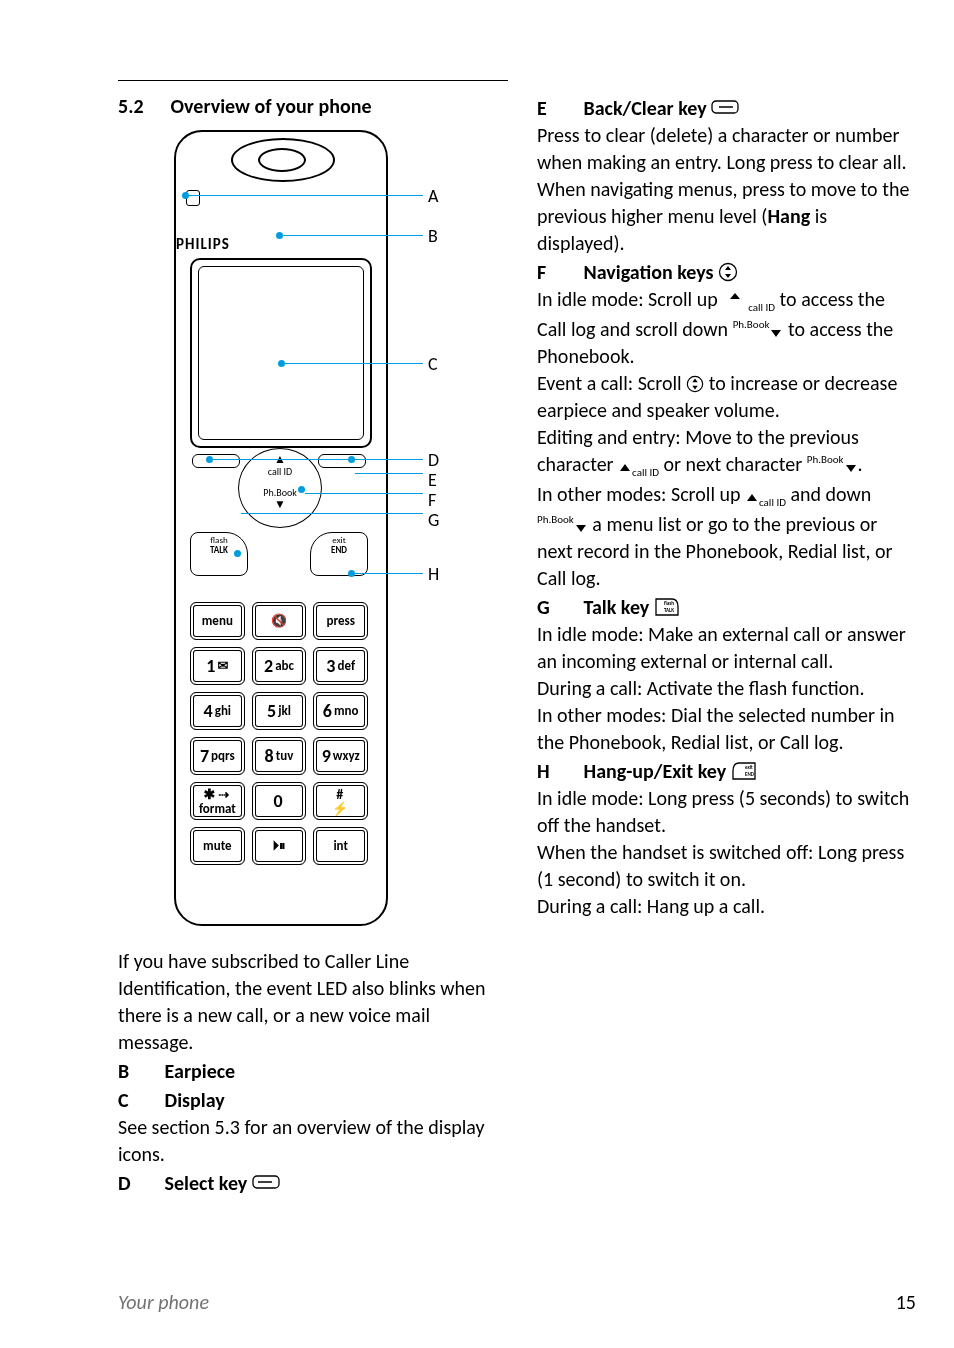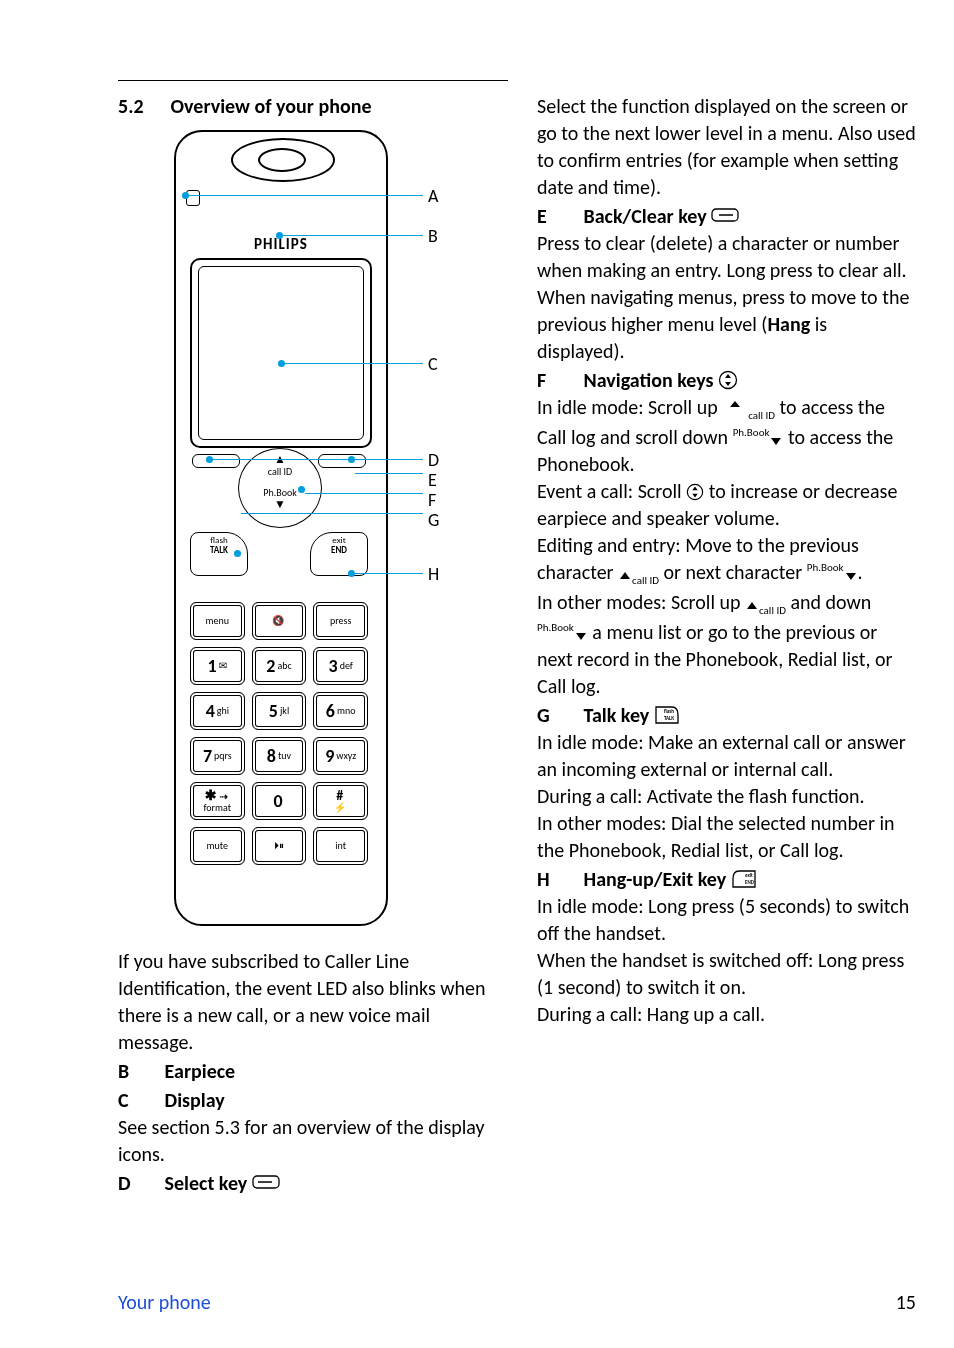--- a/index.html
+++ b/index.html
@@ -55,21 +55,22 @@
   .footer {
     position: absolute;
     bottom: 34px;
     left: 78px;
     right: 78px;
     display: flex;
     justify-content: space-between;
     font-size: 20px;
   }
   .footer-left {
-    color: #1d4ed8;
+    color: #737373;
+    font-style: italic;
   }
   
   .diagram {
     position: relative;
     width: 330px;
     height: 800px;
     margin: 8px 0 18px 0;
   }
   .handset {
     position: absolute;
@@ -98,21 +99,20 @@
   .led {
     position: absolute;
     left: 10px; top: 58px;
     width: 12px; height: 14px;
     border: 1.5px solid #000;
     border-radius: 3px;
   }
   .brand {
     position: absolute;
     top: 102px; left: 0; right: 0;
-    text-align: center;
     font-weight: bold;
     font-size: 15px;
     letter-spacing: 1px;
   }
   .screen-frame {
     position: absolute;
     top: 126px; left: 14px;
     width: 178px; height: 186px;
     border: 2px solid #000;
     border-radius: 10px;
@@ -178,21 +178,21 @@
     border: 1.5px solid #000;
     border-radius: 6px;
     height: 36px;
     font-size: 13px;
     display: flex;
     align-items: center;
     justify-content: center;
     box-shadow: inset 0 0 0 2px #fff, inset 0 0 0 3px #000;
   }
   .key .big { font-size: 18px; font-weight: bold; margin-right:2px;}
-  .key .sm { font-size: 10px; }
+  .key .sm { font-size: 13px; font-weight: bold; }
   .callout {
     position: absolute;
     font-size: 18px;
   }
   .cline {
     position: absolute;
     border-top: 1px solid #009de0;
     height: 0;
   }
   .cdot {
@@ -370,21 +370,20 @@
         <span class="item-letter">D</span>
         <span>Select key </span>
         <svg class="inline-icon" width="28" height="18" viewBox="0 0 28 18">
             <rect x="1" y="1" width="26" height="12" rx="4" fill="none" stroke="#000" stroke-width="1.3"></rect>
             <line x1="6" y1="7" x2="20" y2="7" stroke="#000" stroke-width="1.5"></line>
           </svg>
       </div>
     </div>
 
     <div class="col">
-      <div>Select the function displayed on the screen or go to the next lower level in a menu. Also used to confirm entries (for example when setting date and time).</div>
 
       <div class="item-head">
         <span class="item-letter">E</span>
         <span>Back/Clear key </span>
         <svg class="inline-icon" width="28" height="18" viewBox="0 0 28 18">
             <rect x="1" y="1" width="26" height="12" rx="4" fill="none" stroke="#000" stroke-width="1.3"></rect>
             <line x1="8" y1="7" x2="22" y2="7" stroke="#000" stroke-width="1.5"></line>
           </svg>
       </div>
       <div>Press to clear (delete) a character or number when making an entry. Long press to clear all.</div>

